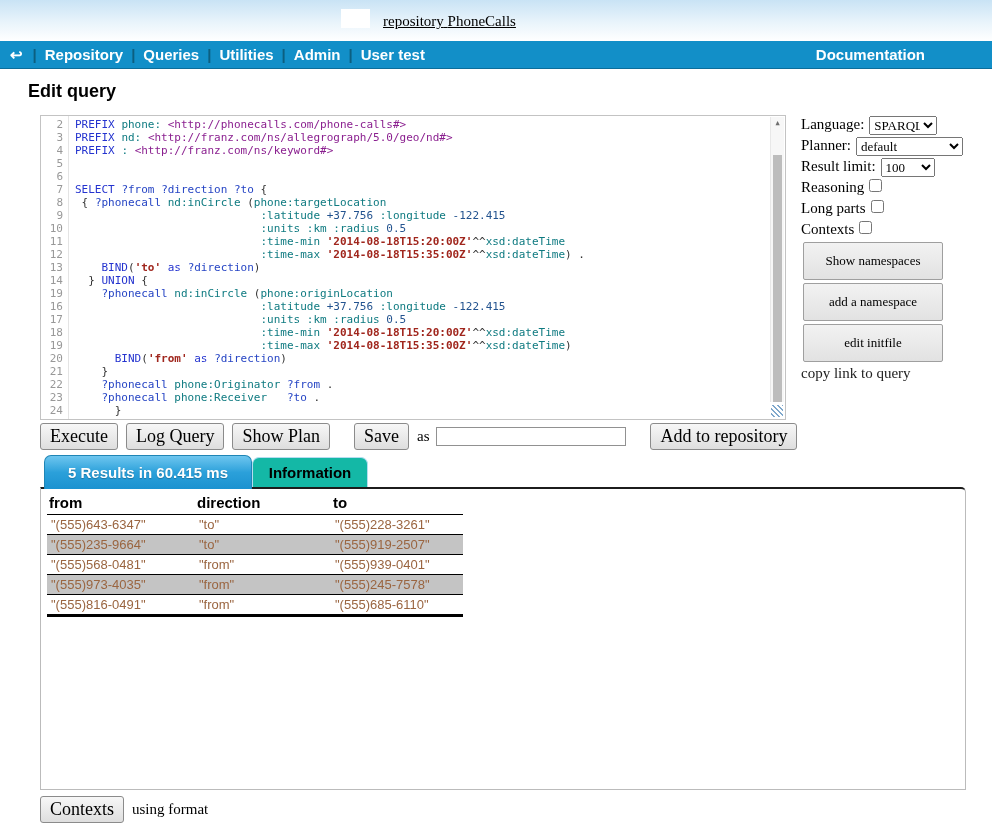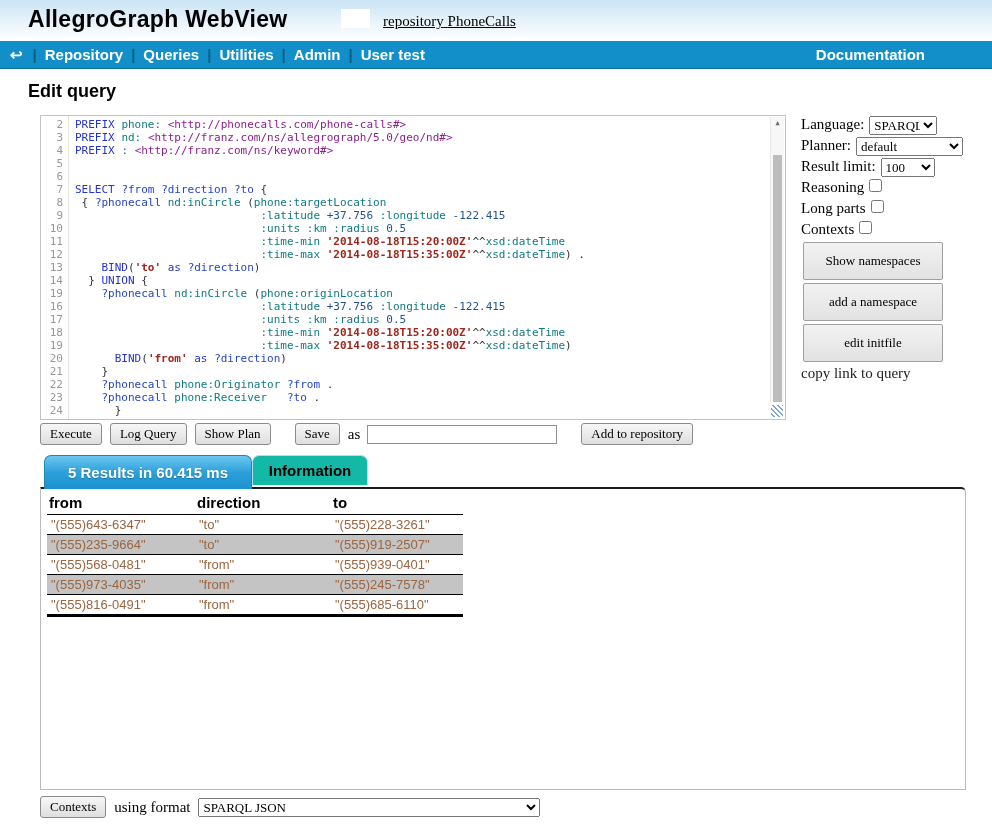--- a/index.html
+++ b/index.html
@@ -41,21 +41,21 @@
   .tk-uri { color:#8a1f8f; }
   .tk-str { color:#a0261d;font-weight:bold; }
   .tk-num { color:#23538f; }
   .sb { position:absolute; top:1px; right:1px; bottom:17px; width:14px; background:#f7f7f7; border-left:1px solid #e8e8e8; }
   .sb-up { height:14px; line-height:13px; text-align:center; font-size:7px; color:#6e6e6e; }
   .sb-thumb { position:absolute; left:2px; right:2px; top:38px; height:247px; background:#bdbdbd; }
   .grip { position:absolute; right:2px; bottom:2px; width:12px; height:12px;
     background:repeating-linear-gradient(45deg, transparent 0 2px, #7fa8cc 2px 3.5px); }
 
   
-  .btn { font-family:"Liberation Serif", serif; font-size:13px; color:#000;
+  .btn { font-family:"Liberation Serif", serif; font-size:18px; color:#000;
     background:linear-gradient(180deg,#f7f7f7,#dedede); border:1px solid #8b8b8b;
     border-radius:3px; padding:2px 9px; cursor:pointer; }
   .controls { position:absolute; left:40px; top:423px; display:flex; align-items:center; }
   .controls .btn { margin-right:8px; }
   .save-gap { margin-left:16px; }
   .as-label { font-family:"Liberation Serif", serif; font-size:15px; margin:0 7px 0 0; }
   .save-input { width:190px; height:19px; border:1px solid #919191; font-size:13px; padding:1px 3px; }
   .add-gap { margin-left:24px; }
 
   
@@ -68,21 +68,21 @@
   .sel-planner { width:112px; }
   .sel-limit { width:54px; }
   .opt-row input[type=checkbox] { width:13px; height:13px; margin:0; }
   .sb-btn { display:block; width:140px; text-align:center; margin:1px 0 3px 2px;
     font-family:"Liberation Serif", serif; font-size:13px;
     background:linear-gradient(180deg,#f2f2f2,#e2e2e2); border:1px solid #9f9f9f; border-radius:2px;
     padding:10px 0; cursor:pointer; }
   .copy-link { margin-top:3px; font-size:15px; color:#222; cursor:pointer; }
 
   
-  .tabs { position:absolute; left:44px; top:455px; display:flex; align-items:flex-start; z-index:2; }
+  .tabs { position:absolute; left:44px; top:455px; display:flex; align-items:flex-end; z-index:2; }
   .tab { display:flex; align-items:center; justify-content:center; font-size:15px; font-weight:bold;
     border-radius:7px 7px 0 0; cursor:pointer; }
   .tab-active { width:208px; height:34px; margin-bottom:-2px; color:#fff;
     background:linear-gradient(180deg,#6ec6ef 0%,#2ba0da 50%,#1b92d0 100%);
     border:1px solid #1f85b5; border-bottom:none; text-shadow:0 1px 1px rgba(0,0,0,.25); }
   .tab-inactive { width:116px; height:30px; color:#000; background:#14b8a6;
     border:1px solid #b5ddf0; border-bottom:none; }
 
   
   .panel { position:absolute; left:40px; top:487px; width:926px; height:303px; background:#fff;
@@ -100,21 +100,20 @@
 
   
   .download-row { position:absolute; left:40px; top:796px; display:flex; align-items:center; }
   .using-format { font-family:"Liberation Serif", serif; font-size:15px; margin:0 8px 0 8px; }
   .sel-format { width:342px; }
 </style>
 </head>
 <body>
 
 <div class="header">
-  <span class="app-title">AllegroGraph WebView</span>
   <span class="logo-box"></span>
   <span class="repo"><span>repository</span> <span>PhoneCalls</span></span>
 </div>
 
 <div class="nav">
   <span class="nav-back">↩</span>
   <span id="nav-items" style="display:flex;align-items:center;">
       <span class="nav-sep">|</span>
       <span class="nav-item">Repository</span>
       <span class="nav-sep">|</span>
@@ -250,14 +249,13 @@
           <td>"from"</td>
           <td>"(555)685-6110"</td>
         </tr>
       </tbody>
   </table>
 </div>
 
 <div class="download-row">
   <button class="btn">Contexts</button>
   <span class="using-format">using format</span>
-  <select class="sel-format"><option>SPARQL JSON</option></select>
 </div>
 
 </body></html>

